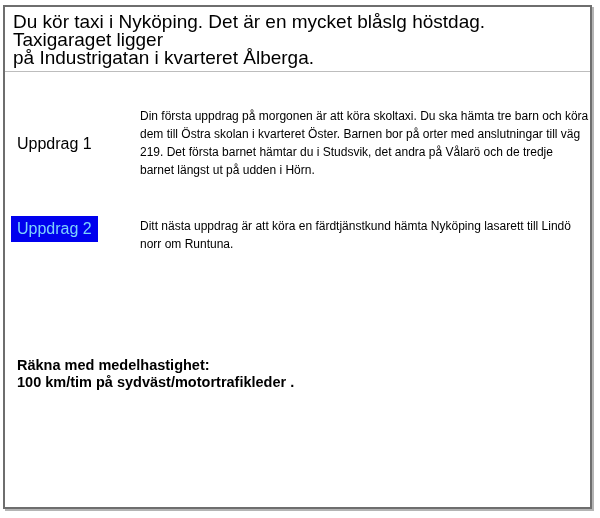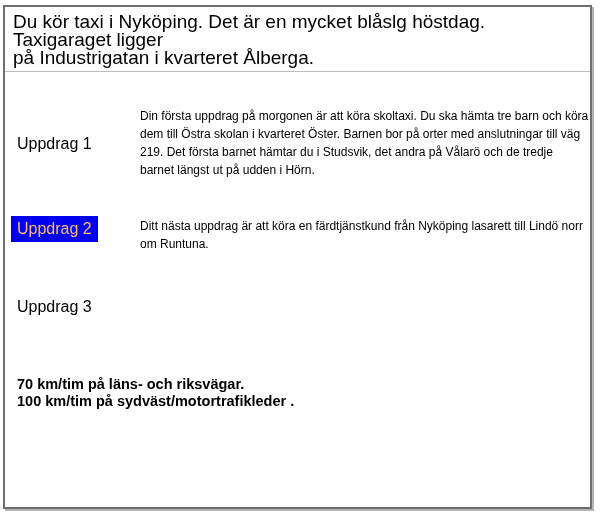--- a/index.html
+++ b/index.html
@@ -44,21 +44,21 @@
     width: 123px;
     flex: 0 0 123px;
     font-size: 16px;
     line-height: 19px;
   }
   .assignment-label .label-box {
     display: inline-block;
   }
   .assignment-label.highlight .label-box {
     background: #0000ee;
-    color: #fdba74;
+    color: #7dd3fc;
     padding: 3px 6px 4px 6px;
     margin-left: -6px;
     margin-top: -3px;
   }
   .assignment-text {
     width: 458px;
     font-size: 12px;
     line-height: 18px;
   }
   .section-2 .assignment-text {
@@ -86,27 +86,24 @@
     <div class="assignment-label">
       <span class="label-box">Uppdrag 1</span>
     </div>
     <div class="assignment-text">Din första uppdrag på morgonen är att köra skoltaxi. Du ska hämta tre barn och köra dem till Östra skolan i kvarteret Öster. Barnen bor på orter med anslutningar till väg 219. Det första barnet hämtar du i Studsvik, det andra på Vålarö och de tredje barnet längst ut på udden i Hörn.</div>
   </div>
 
   <div class="section section-2">
     <div class="assignment-label highlight">
       <span class="label-box">Uppdrag 2</span>
     </div>
-    <div class="assignment-text">Ditt nästa uppdrag är att köra en färdtjänstkund från Nyköping lasarett till Lindö norr om Runtuna.</div>
+    <div class="assignment-text">Ditt nästa uppdrag är att köra en färdtjänstkund hämta Nyköping lasarett till Lindö norr om Runtuna.</div>
   </div>
 
   <div class="section section-3">
-    <div class="assignment-label">
-      <span class="label-box">Uppdrag 3</span>
-    </div>
   </div>
 
   <div class="speed-note">
-    <div>70 km/tim på läns- och riksvägar.</div>
+    <div>Räkna med medelhastighet:</div>
     <div>100 km/tim på sydväst/motortrafikleder .</div>
   </div>
 
 </div>
 
 </body></html>

